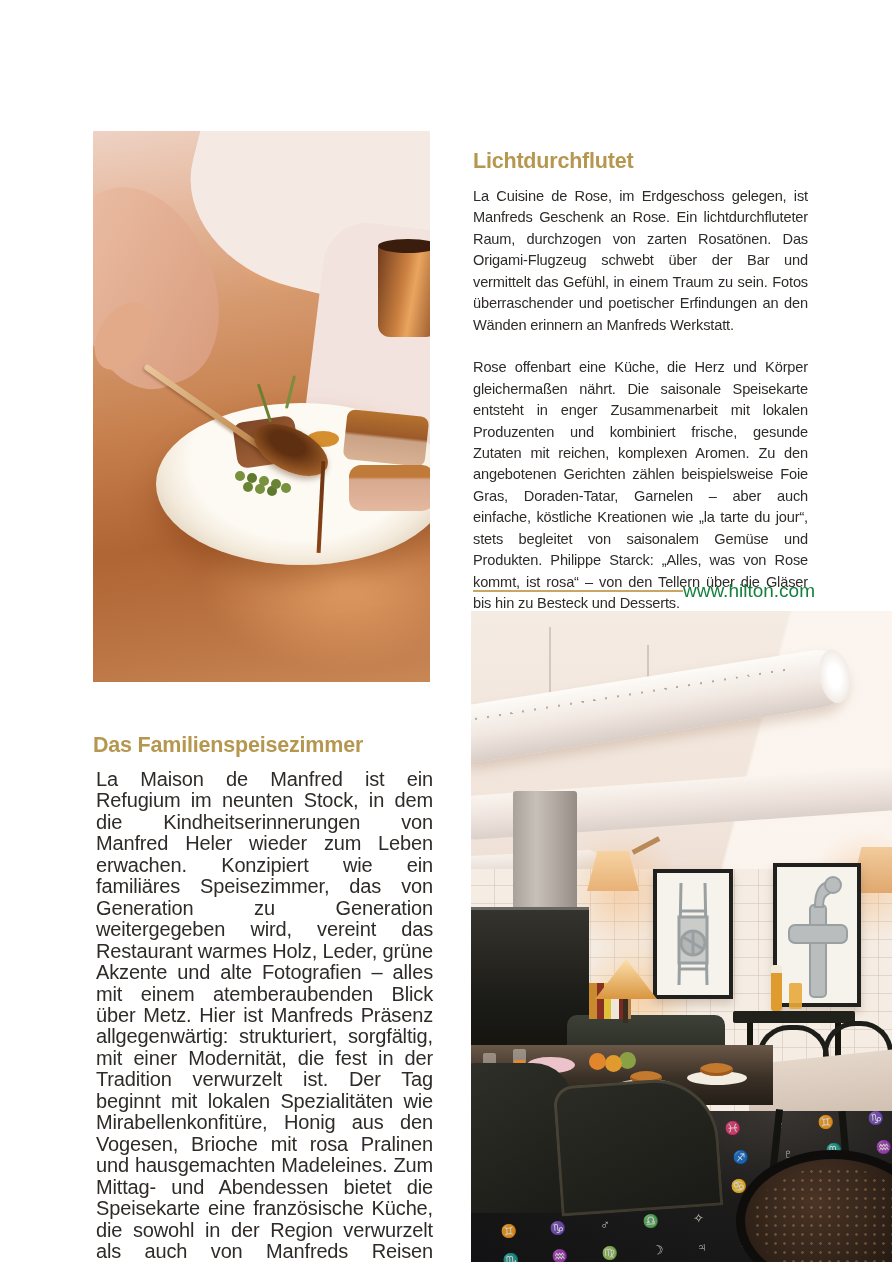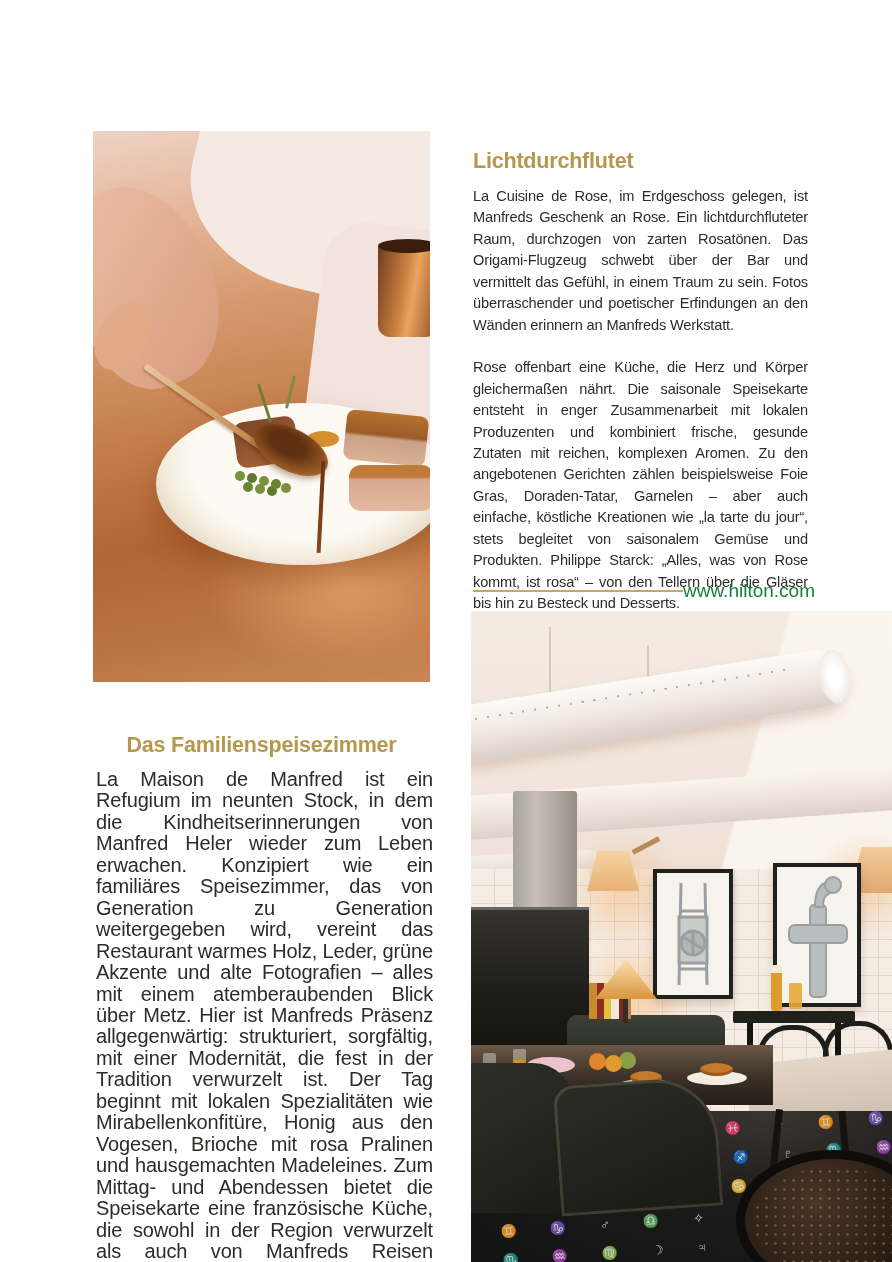--- a/index.html
+++ b/index.html
@@ -177,21 +177,21 @@
     <div class="abs p1-meat3"></div>
     <div class="abs p1-puree"></div>
     <div class="abs p1-peas"></div>
     <div class="abs p1-sprig"></div>
     <div class="abs p1-sprig2"></div>
     <div class="abs p1-spoon-handle"></div>
     <div class="abs p1-spoon-bowl"></div>
     <div class="abs p1-sauce"></div>
   </section>
 
-  <h2 class="heading" style="left:93px;top:733px;width:337px;text-align:center;">Das Familienspeisezimmer</h2>
+  <h2 class="heading" style="left:93px;top:733px;width:337px;">Das Familienspeisezimmer</h2>
   <p class="body-text" style="left:93px;top:766px;width:337px;">La Maison de Manfred ist ein Refugium im neunten Stock, in dem die Kindheitserinnerungen von Manfred Heler wieder zum Leben erwachen. Konzipiert wie ein familiäres Speisezimmer, das von Generation zu Generation weitergegeben wird, vereint das Restaurant warmes Holz, Leder, grüne Akzente und alte Fotografien – alles mit einem atemberaubenden Blick über Metz. Hier ist Manfreds Präsenz allgegenwärtig: strukturiert, sorgfältig, mit einer Modernität, die fest in der Tradition verwurzelt ist. Der Tag beginnt mit lokalen Spezialitäten wie Mirabellenkonfitüre, Honig aus den Vogesen, Brioche mit rosa Pralinen und hausgemachten Madeleines. Zum Mittag- und Abendessen bietet die Speisekarte eine französische Küche, die sowohl in der Region verwurzelt als auch von Manfreds Reisen inspiriert ist. Das außergewöhnliche Werk der Künstlerin Ara Starck - 19 Glasfenster, darunter ein monumentales Kunstwerk - taucht das Restaurant und die Stadt in lebendiges, farbenfrohes Licht.</p>
 
   <div class="col-right">
     <h2 class="heading">Lichtdurchflutet</h2>
     <p>La Cuisine de Rose, im Erdgeschoss gelegen, ist Manfreds Geschenk an Rose. Ein lichtdurchfluteter Raum, durchzogen von zarten Rosatönen. Das Origami-Flugzeug schwebt über der Bar und vermittelt das Gefühl, in einem Traum zu sein. Fotos überraschender und poetischer Erfindungen an den Wänden erinnern an Manfreds Werkstatt.</p>
     <p>Rose offenbart eine Küche, die Herz und Körper gleichermaßen nährt. Die saisonale Speisekarte entsteht in enger Zusammenarbeit mit lokalen Produzenten und kombiniert frische, gesunde Zutaten mit reichen, komplexen Aromen. Zu den angebotenen Gerichten zählen beispielsweise Foie Gras, Doraden-Tatar, Garnelen – aber auch einfache, köstliche Kreationen wie „la tarte du jour“, stets begleitet von saisonalem Gemüse und Produkten. Philippe Starck: „Alles, was von Rose kommt, ist rosa“ – von den Tellern über die Gläser bis hin zu Besteck und Desserts.</p>
   </div>
 
   <div class="website-row">
     <span class="rule"></span>

